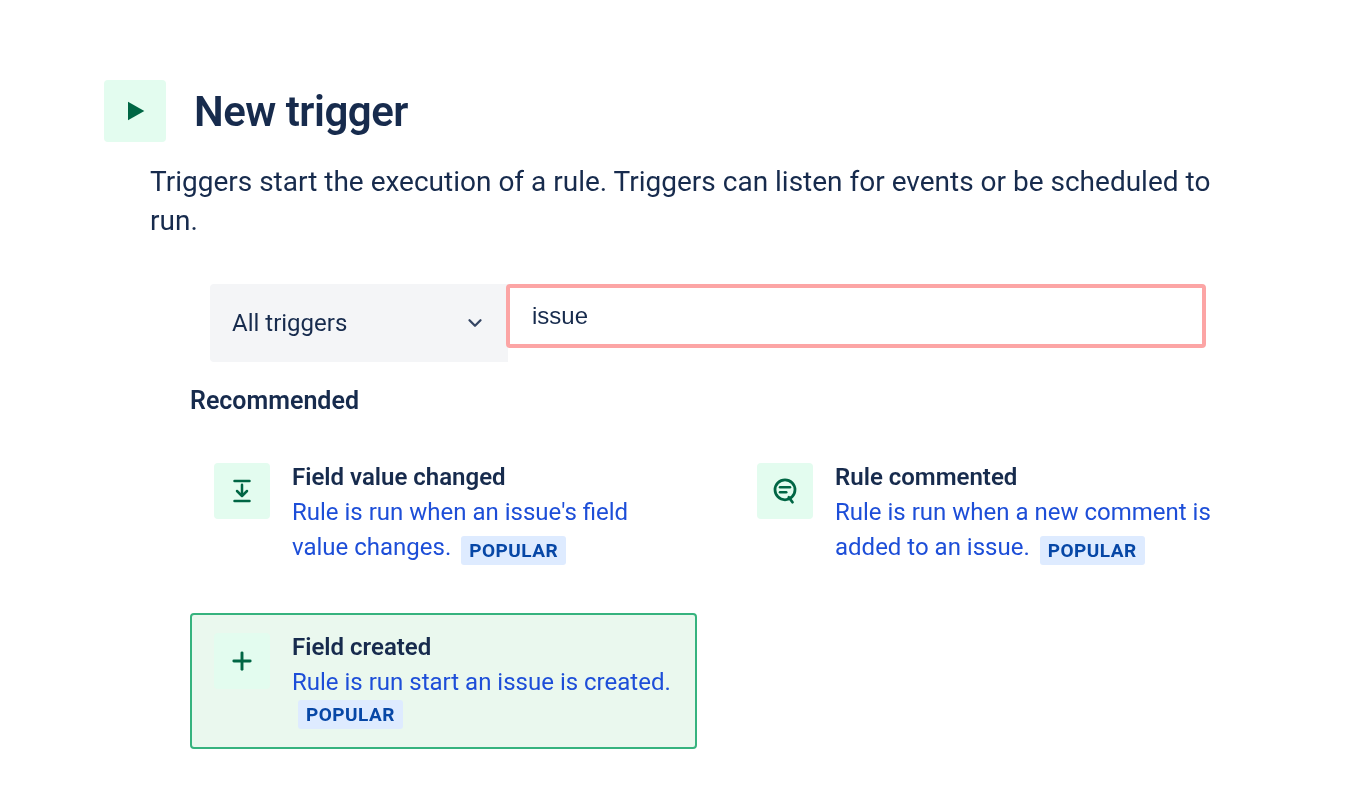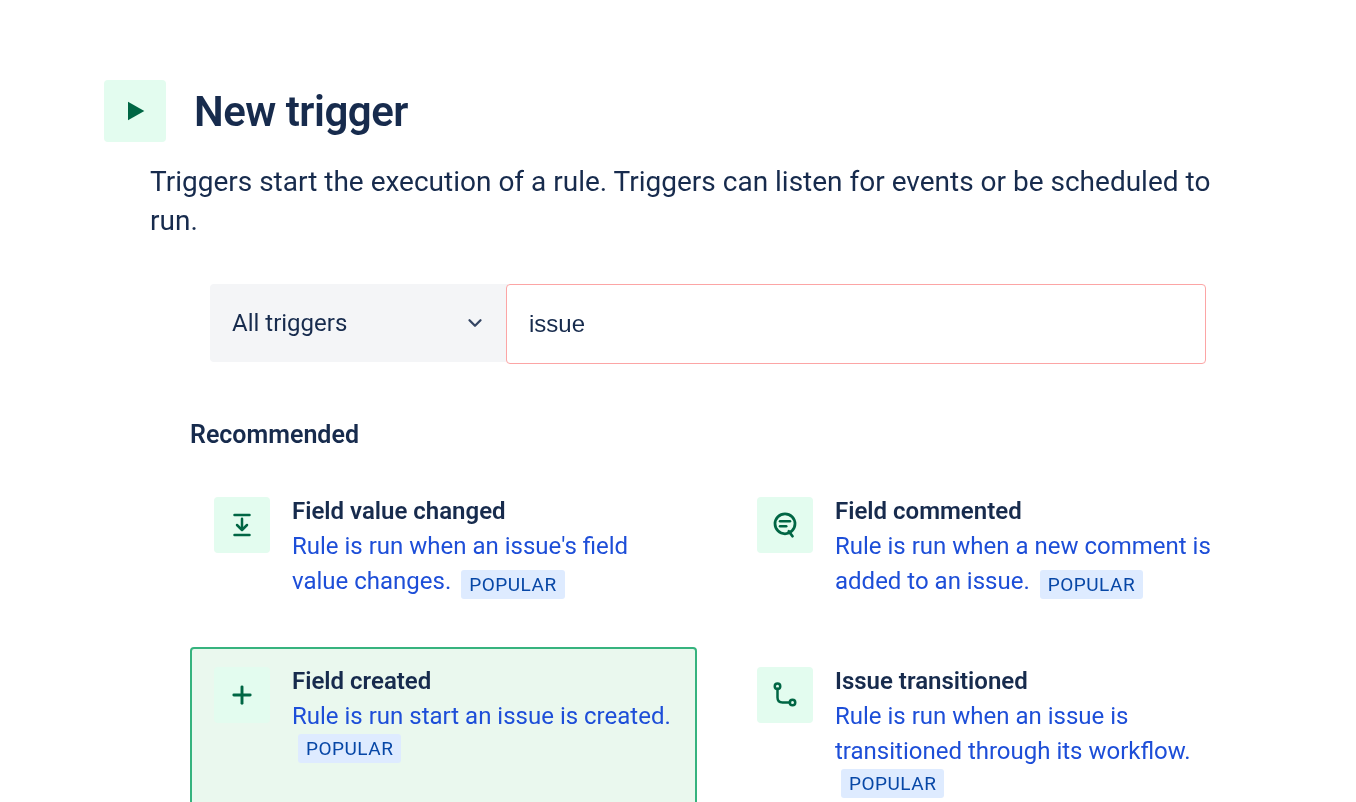--- a/index.html
+++ b/index.html
@@ -40,41 +40,41 @@
   }
   .subtitle {
     font-size: 28px;
     color: #172B4D;
     margin: 0 0 44px 90px;
     line-height: 1.4;
   }
   .filter-row {
     display: flex;
     margin-left: 150px;
-    margin-bottom: 56px;
+    margin-bottom: 24px;
   }
   .dropdown {
     background: #F4F5F7;
     border: none;
     border-radius: 4px 0 0 4px;
     padding: 0 22px;
     height: 78px;
     font-size: 24px;
     color: #172B4D;
     display: flex;
     align-items: center;
     gap: 60px;
     cursor: pointer;
     min-width: 298px;
     justify-content: space-between;
   }
   .search-input {
     flex: 1;
-    height: 80px;
-    border: 1px solid #fca5a5;
+    height: 64px;
+    border: 4px solid #fca5a5;
     border-radius: 4px;
     padding: 0 22px;
     font-size: 24px;
     color: #172B4D;
     outline: none;
     margin-left: -2px;
     max-width: 700px;
   }
   .section-heading {
     font-size: 25px;
@@ -127,21 +127,21 @@
     color: #1d4ed8;
     margin: 0;
     line-height: 1.45;
     display: inline;
   }
   .badge {
     display: inline-block;
     background: #DEEBFF;
     color: #0747A6;
     font-size: 19px;
-    font-weight: 400;
+    font-weight: 700;
     letter-spacing: 0.5px;
     padding: 3px 8px;
     border-radius: 3px;
     vertical-align: middle;
     margin-left: 6px;
   }
   svg { display: block; }
 </style>
 </head>
 <body>
@@ -194,50 +194,36 @@
     <div class="card">
       <div class="card-icon">
         <svg width="30" height="30" viewBox="0 0 24 24">
           <circle cx="12" cy="11" r="8" stroke="#006644" stroke-width="2.2" fill="none"></circle>
           <line x1="8" y1="9" x2="16" y2="9" stroke="#006644" stroke-width="2" stroke-linecap="round"></line>
           <line x1="8" y1="13" x2="13" y2="13" stroke="#006644" stroke-width="2" stroke-linecap="round"></line>
           <path d="M15 17 L18 21" stroke="#006644" stroke-width="2.2" stroke-linecap="round"></path>
         </svg>
       </div>
       <div class="card-body">
-        <div class="card-title">Field commented</div>
+        <div class="card-title">Rule commented</div>
         <span class="card-desc">Rule is run when a new comment is added to an issue.</span>
         <span class="badge">POPULAR</span>
       </div>
     </div>
 
     <div class="card selected">
       <div class="card-icon">
         <svg width="28" height="28" viewBox="0 0 24 24">
           <line x1="12" y1="5" x2="12" y2="19" stroke="#006644" stroke-width="2.5" stroke-linecap="round"></line>
           <line x1="5" y1="12" x2="19" y2="12" stroke="#006644" stroke-width="2.5" stroke-linecap="round"></line>
         </svg>
       </div>
       <div class="card-body">
         <div class="card-title">Field created</div>
         <span class="card-desc">Rule is run start an issue is created.</span>
         <span class="badge">POPULAR</span>
       </div>
     </div>
 
-    <div class="card">
-      <div class="card-icon">
-        <svg width="30" height="30" viewBox="0 0 24 24">
-          <circle cx="6" cy="5" r="2.2" stroke="#006644" stroke-width="2" fill="none"></circle>
-          <path d="M6 7 L6 14 Q6 18 10 18 L16 18" stroke="#006644" stroke-width="2" fill="none" stroke-linecap="round"></path>
-          <circle cx="18" cy="18" r="2.2" stroke="#006644" stroke-width="2" fill="none"></circle>
-        </svg>
-      </div>
-      <div class="card-body">
-        <div class="card-title">Issue transitioned</div>
-        <span class="card-desc">Rule is run when an issue is transitioned through its workflow.</span>
-        <span class="badge">POPULAR</span>
-      </div>
-    </div>
 
   </div>
 
 </div>
 
 </body></html>

